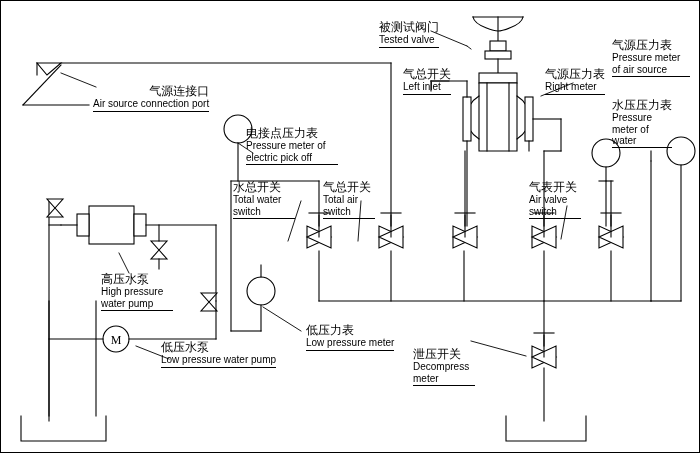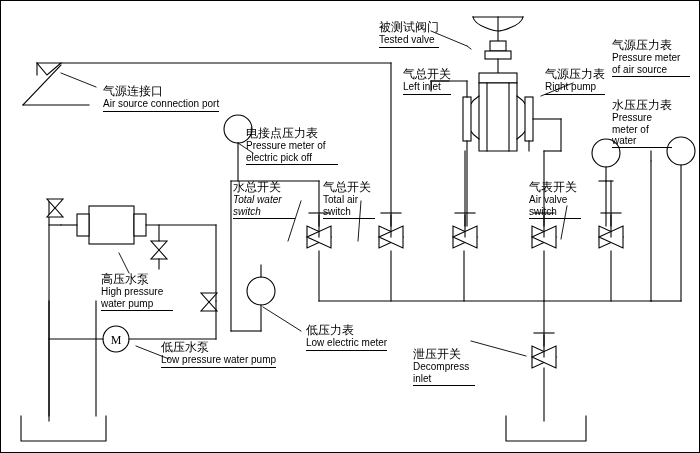--- a/index.html
+++ b/index.html
@@ -224,83 +224,83 @@
       <line x1="118" y1="252" x2="128" y2="272" stroke-width="0.9"></line>
       <line x1="262" y1="306" x2="300" y2="330" stroke-width="0.9"></line>
       <line x1="470" y1="340" x2="525" y2="355" stroke-width="0.9"></line>
       <line x1="135" y1="345" x2="168" y2="358" stroke-width="0.9"></line>
       <line x1="237" y1="142" x2="252" y2="152" stroke-width="0.9"></line>
     </g>
 
     <text x="115" y="343" text-anchor="middle" font-size="12" font-family="'Liberation Serif', serif">M</text>
   </svg>
 
-  <div class="lbl" style="left:102px;top:84px;">
+  <div class="lbl" style="left:92px;top:84px;text-align:right;">
     <span class="cn">气源连接口</span>
     <span class="en ul">Air source connection port</span>
   </div>
 
   <div class="lbl" style="left:378px;top:20px;">
     <span class="cn">被测试阀门</span>
     <span class="en ul">Tested valve</span>
   </div>
 
   <div class="lbl" style="left:402px;top:67px;">
     <span class="cn">气总开关</span>
     <span class="en ul">Left inlet</span>
   </div>
 
   <div class="lbl" style="left:544px;top:67px;">
     <span class="cn">气源压力表</span>
-    <span class="en ul">Right pump</span>
+    <span class="en ul">Right meter</span>
   </div>
 
   <div class="lbl" style="left:611px;top:38px;width:78px;white-space:normal;">
     <span class="cn">气源压力表</span>
     <span class="en ul" style="white-space:normal;">Pressure meter of air source</span>
   </div>
 
   <div class="lbl" style="left:245px;top:126px;width:92px;white-space:normal;">
     <span class="cn">电接点压力表</span>
     <span class="en ul" style="white-space:normal;">Pressure meter of electric pick off</span>
   </div>
 
   <div class="lbl" style="left:611px;top:98px;width:60px;white-space:normal;">
     <span class="cn">水压压力表</span>
     <span class="en ul" style="white-space:normal;">Pressure meter of water</span>
   </div>
 
   <div class="lbl" style="left:232px;top:180px;width:62px;white-space:normal;">
     <span class="cn">水总开关</span>
-    <span class="en ul" style="white-space:normal;font-style:italic;">Total water switch</span>
+    <span class="en ul" style="white-space:normal;">Total water switch</span>
   </div>
 
   <div class="lbl" style="left:322px;top:180px;width:52px;white-space:normal;">
     <span class="cn">气总开关</span>
     <span class="en ul" style="white-space:normal;">Total air switch</span>
   </div>
 
   <div class="lbl" style="left:528px;top:180px;width:52px;white-space:normal;">
     <span class="cn">气表开关</span>
     <span class="en ul" style="white-space:normal;">Air valve switch</span>
   </div>
 
   <div class="lbl" style="left:100px;top:272px;width:72px;white-space:normal;">
     <span class="cn">高压水泵</span>
     <span class="en ul" style="white-space:normal;">High pressure water pump</span>
   </div>
 
   <div class="lbl" style="left:305px;top:323px;">
     <span class="cn">低压力表</span>
-    <span class="en ul">Low electric meter</span>
+    <span class="en ul">Low pressure meter</span>
   </div>
 
   <div class="lbl" style="left:412px;top:323px;width:62px;white-space:normal;margin-top:24px;">
     <span class="cn">泄压开关</span>
-    <span class="en ul" style="white-space:normal;">Decompress inlet</span>
+    <span class="en ul" style="white-space:normal;">Decompress meter</span>
   </div>
 
   <div class="lbl" style="left:160px;top:340px;">
     <span class="cn">低压水泵</span>
     <span class="en ul">Low pressure water pump</span>
   </div>
 
 </div>
 
 </body></html>

